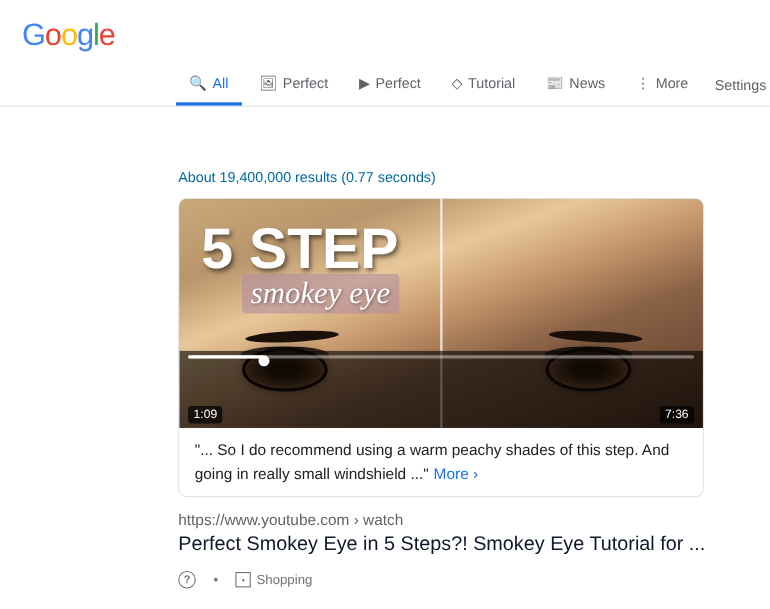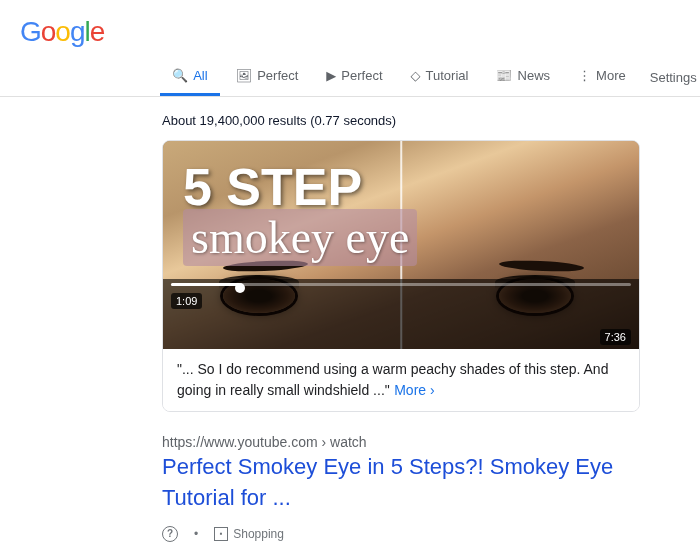--- a/index.html
+++ b/index.html
@@ -123,22 +123,23 @@
       cursor: pointer;
     }
 
     
     .results-area {
       padding: 8px 20px 20px 162px;
     }
 
     .results-count {
       font-size: 13px;
-      color: #0f172a;
+      color: #0369a1;
       padding: 8px 0 12px 0;
+      margin-top: 40px;
     }
 
     
     .featured-card {
       border: 1px solid #dfe1e5;
       border-radius: 8px;
       overflow: hidden;
       max-width: 478px;
       margin-bottom: 12px;
     }
@@ -163,30 +164,32 @@
     .five-step-text {
       font-size: 52px;
       font-weight: 900;
       color: white;
       text-shadow: 2px 2px 4px rgba(0,0,0,0.5);
       line-height: 1;
       font-family: Arial Black, Arial, sans-serif;
     }
 
     .smokey-eye-text {
-      font-size: 46px;
+      font-size: 28px;
       font-weight: 400;
       color: white;
       font-family: Georgia, serif;
+      font-style: italic;
       text-shadow: 1px 1px 3px rgba(0,0,0,0.4);
       margin-top: -4px;
       background: rgba(180, 140, 160, 0.6);
       display: inline-block;
       padding: 2px 8px;
       border-radius: 4px;
+      margin-left: 37px;
     }
 
     .divider-line {
       position: absolute;
       top: 0;
       left: 50%;
       bottom: 0;
       width: 1.5px;
       background: rgba(255,255,255,0.8);
       transform: translateX(-50%);
@@ -233,21 +236,21 @@
       height: 10px;
       background: white;
       border-radius: 50%;
       margin-top: -6px;
       margin-left: 14%;
     }
 
     .video-time-row {
       display: flex;
       justify-content: space-between;
-      align-items: flex-start;
+      align-items: flex-end;
     }
 
     .time-badge {
       background: rgba(0,0,0,0.7);
       color: white;
       font-size: 11px;
       padding: 2px 5px;
       border-radius: 3px;
     }
 
@@ -280,27 +283,27 @@
     }
 
     .snippet-more::after {
       content: ' ›';
     }
 
     
     .source-url {
       font-size: 14px;
       color: #5f6368;
-      margin-top: 22px;
+      margin-top: 12px;
       padding: 0 0 2px 0;
     }
 
     .result-title {
-      font-size: 22px;
-      color: #1d4ed8;
+      font-size: 18px;
+      color: #0f172a;
       text-decoration: none;
       line-height: 1.4;
       cursor: pointer;
       display: block;
       margin-bottom: 2px;
     }
 
     
     .featured-info {
       display: flex;

